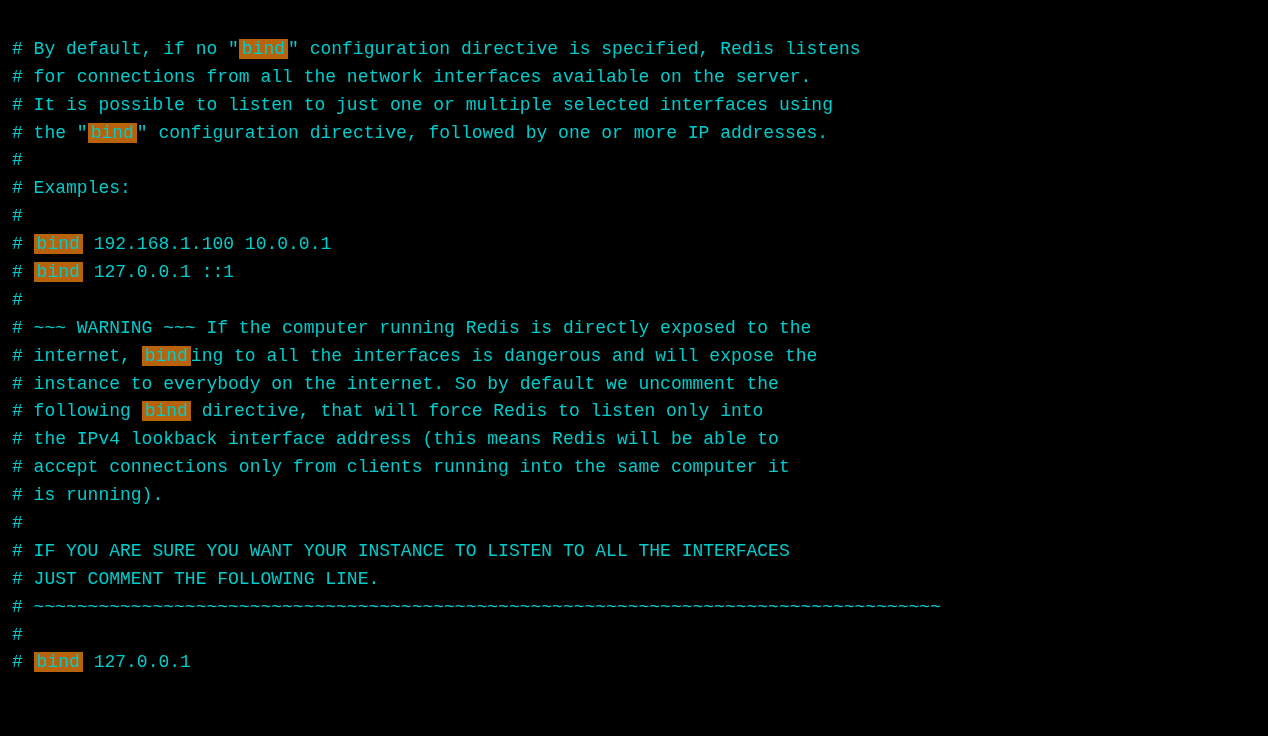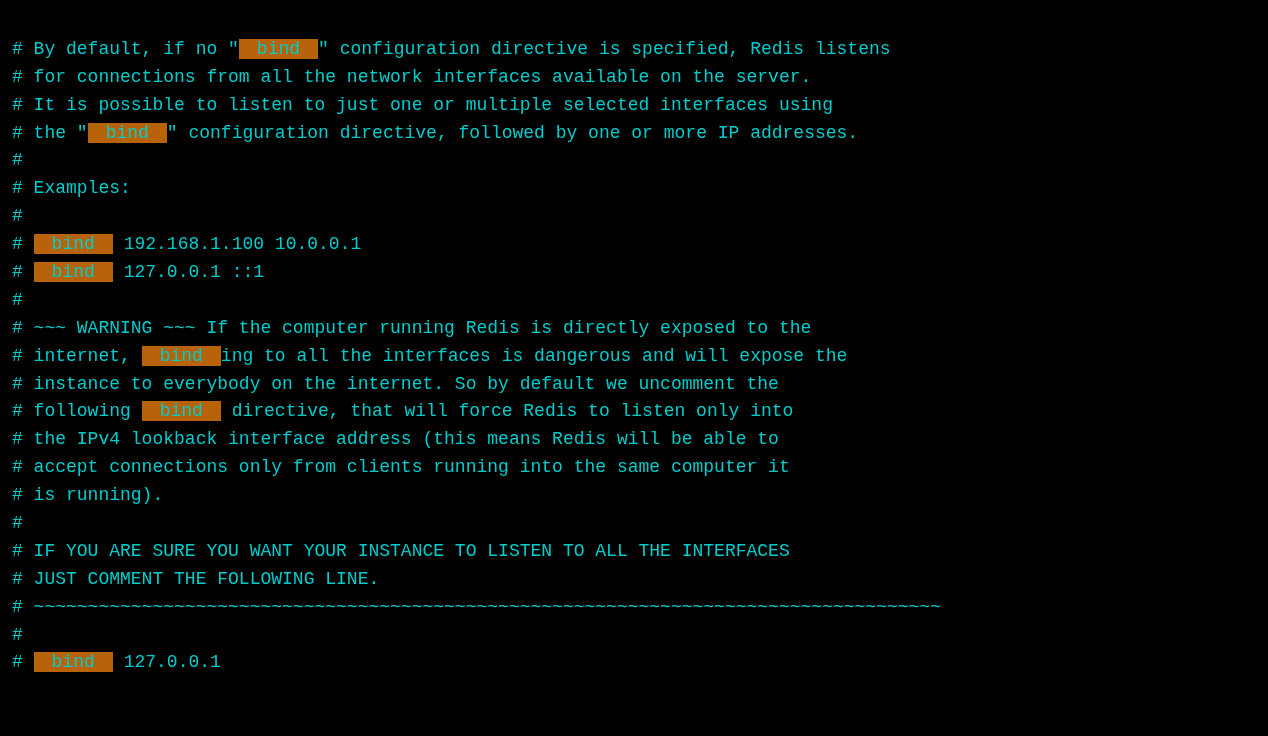--- a/index.html
+++ b/index.html
@@ -25,21 +25,21 @@
       word-break: break-all;
     }
 
     .line {
       display: block;
     }
 
     .highlight {
       background-color: #b8620a;
       color: #00cccc;
-      padding: 0 18px;
+      padding: 0 3px;
       margin-top: 41px;
     }
   </style>
 </head>
 <body>
 
 <div class="code-block">
 <span class="line"># By default, if no "<span class="highlight">bind</span>" configuration directive is specified, Redis listens</span><span class="line"># for connections from all the network interfaces available on the server.</span><span class="line"># It is possible to listen to just one or multiple selected interfaces using</span><span class="line"># the "<span class="highlight">bind</span>" configuration directive, followed by one or more IP addresses.</span><span class="line">#</span><span class="line"># Examples:</span><span class="line">#</span><span class="line"># <span class="highlight">bind</span> 192.168.1.100 10.0.0.1</span><span class="line"># <span class="highlight">bind</span> 127.0.0.1 ::1</span><span class="line">#</span><span class="line"># ~~~ WARNING ~~~ If the computer running Redis is directly exposed to the</span><span class="line"># internet, <span class="highlight">bind</span>ing to all the interfaces is dangerous and will expose the</span><span class="line"># instance to everybody on the internet. So by default we uncomment the</span><span class="line"># following <span class="highlight">bind</span> directive, that will force Redis to listen only into</span><span class="line"># the IPv4 lookback interface address (this means Redis will be able to</span><span class="line"># accept connections only from clients running into the same computer it</span><span class="line"># is running).</span><span class="line">#</span><span class="line"># IF YOU ARE SURE YOU WANT YOUR INSTANCE TO LISTEN TO ALL THE INTERFACES</span><span class="line"># JUST COMMENT THE FOLLOWING LINE.</span><span class="line"># ~~~~~~~~~~~~~~~~~~~~~~~~~~~~~~~~~~~~~~~~~~~~~~~~~~~~~~~~~~~~~~~~~~~~~~~~~~~~~~~~~~~~</span><span class="line">#</span><span class="line"># <span class="highlight">bind</span> 127.0.0.1</span></div>
 
 </body></html>

